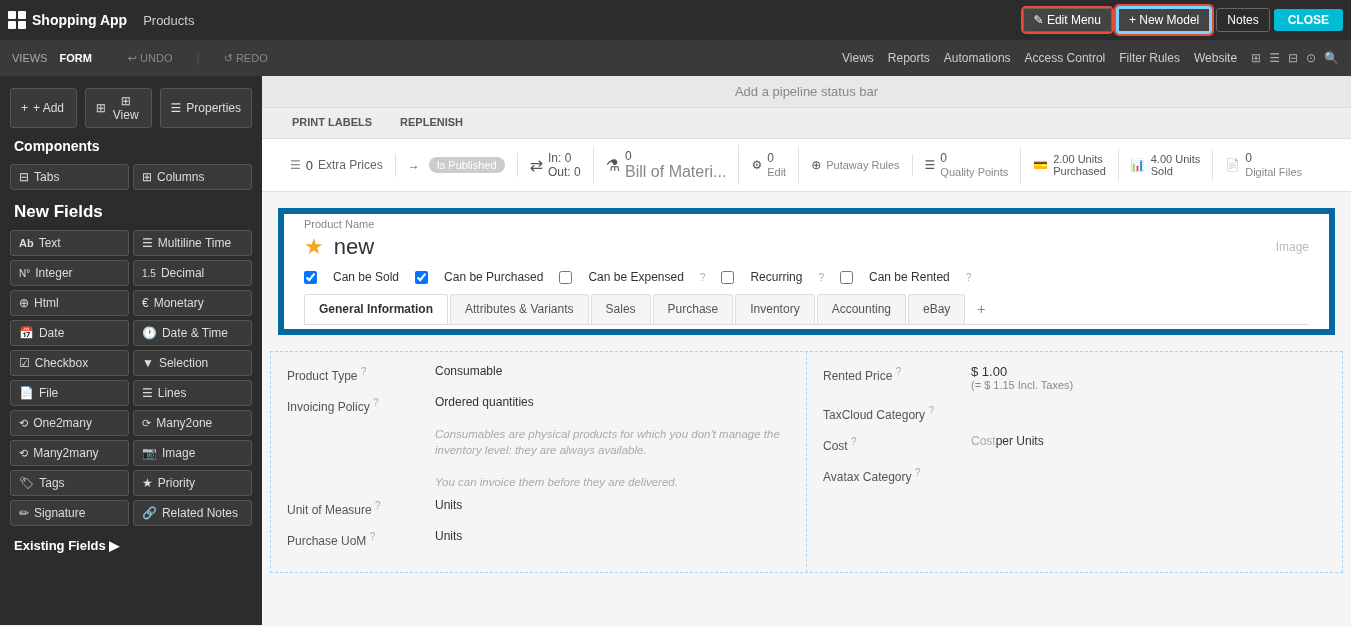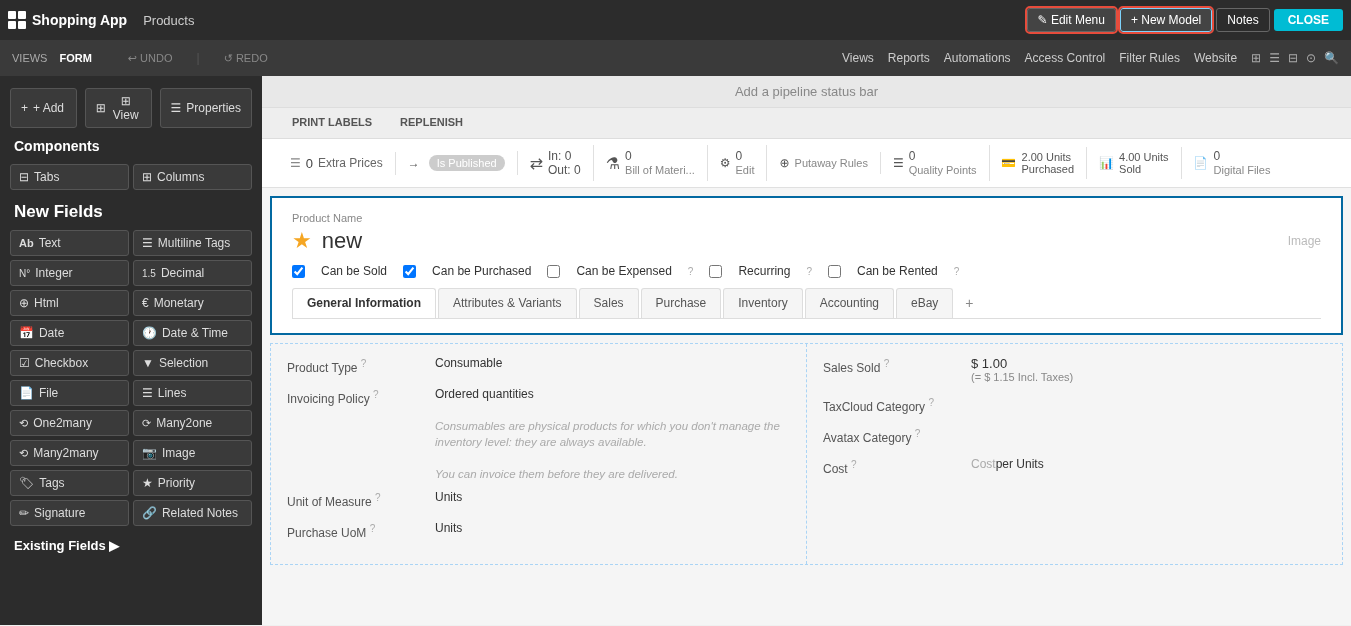--- a/index.html
+++ b/index.html
@@ -45,21 +45,21 @@
       border: 1px solid #666;
       border-radius: 3px;
       padding: 4px 10px;
       font-size: 12px;
       cursor: pointer;
       outline: 2px solid #e74c3c;
     }
     .btn-new-model {
       background: #444;
       color: #fff;
-      border: 1px solid #7dd3fc;
+      border: 3px solid #7dd3fc;
       border-radius: 3px;
       padding: 4px 10px;
       font-size: 12px;
       cursor: pointer;
       outline: 2px solid #e74c3c;
     }
     .btn-notes {
       background: #2c2c2c;
       color: #fff;
       border: 1px solid #666;
@@ -257,23 +257,23 @@
       color: #fff;
       border-radius: 10px;
       padding: 2px 8px;
       font-size: 11px;
       margin-left: 4px;
     }
 
     
     .product-form {
       background: #fff;
-      padding: 14px 20px;
-      border: 2px solid #0369a1;
-      margin: 8px;
+      padding: 4px 20px;
+      border: 6px solid #0369a1;
+      margin: 16px;
     }
     .product-name-label {
       font-size: 11px;
       color: #888;
       margin-bottom: 4px;
     }
     .product-name-row {
       display: flex;
       align-items: center;
       gap: 10px;
@@ -479,21 +479,21 @@
     </div>
 
     <div class="new-fields-title">New Fields</div>
     <div class="fields-grid">
       <div class="field-item">
           <span style="font-weight:bold;font-size:11px;">Ab</span>
           <span>Text</span>
         </div>
       <div class="field-item">
           <span>☰</span>
-          <span>Multiline Tags</span>
+          <span>Multiline Time</span>
         </div>
       <div class="field-item">
           <span style="font-size:10px;">N°</span>
           <span>Integer</span>
         </div>
       <div class="field-item">
           <span style="font-size:10px;">1.5</span>
           <span>Decimal</span>
         </div>
       <div class="field-item">
@@ -587,21 +587,21 @@
       <div class="stat-item">
         <span>→</span>
         <span class="published-badge">Is Published</span>
       </div>
       <div class="stat-item">
         <span style="font-size:16px;">⇄</span>
         <span>In: 0<br>Out: 0</span>
       </div>
       <div class="stat-item">
         <span style="font-size:16px;">⚗</span>
-        <span>0<br><span style="font-size:11px;color:#888;">Bill of Materi...</span></span>
+        <span>0<br><span style="font-size:16px;color:#888;">Bill of Materi...</span></span>
       </div>
       <div class="stat-item">
         <span>⚙</span>
         <span>0<br><span style="font-size:11px;color:#888;">Edit</span></span>
       </div>
       <div class="stat-item">
         <span>⊕</span>
         <span style="font-size:11px;color:#888;">Putaway Rules</span>
       </div>
       <div class="stat-item">
@@ -701,48 +701,48 @@
             <span>Purchase UoM</span>
             <sup class="help-q">?</sup>
           </div>
           <div class="form-field-value">Units</div>
         </div>
       </div>
 
       <div class="form-col">
         <div class="form-row">
           <div class="form-field-label">
-            <span>Sales Sold</span>
+            <span>Rented Price</span>
             <sup class="help-q">?</sup>
           </div>
           <div class="form-field-value">
             <div class="price-main">$ 1.00</div>
             <div class="price-incl">(= $ 1.15 Incl. Taxes)</div>
           </div>
         </div>
         <div class="form-row">
           <div class="form-field-label">
             <span>TaxCloud Category</span>
             <sup class="help-q">?</sup>
           </div>
           <div class="form-field-value"></div>
         </div>
         <div class="form-row">
           <div class="form-field-label">
+            <span>Cost</span>
+            <sup class="help-q">?</sup>
+          </div>
+          <div class="form-field-value">
+            <span style="color:#aaa;">Cost</span><span>per Units</span>
+          </div>
+        </div>
+        <div class="form-row">
+          <div class="form-field-label">
             <span>Avatax Category</span>
             <sup class="help-q">?</sup>
           </div>
           <div class="form-field-value"></div>
         </div>
-        <div class="form-row">
-          <div class="form-field-label">
-            <span>Cost</span>
-            <sup class="help-q">?</sup>
-          </div>
-          <div class="form-field-value">
-            <span style="color:#aaa;">Cost</span><span>per Units</span>
-          </div>
-        </div>
       </div>
     </div>
 
   </div>
 </div>
 
 </body></html>

